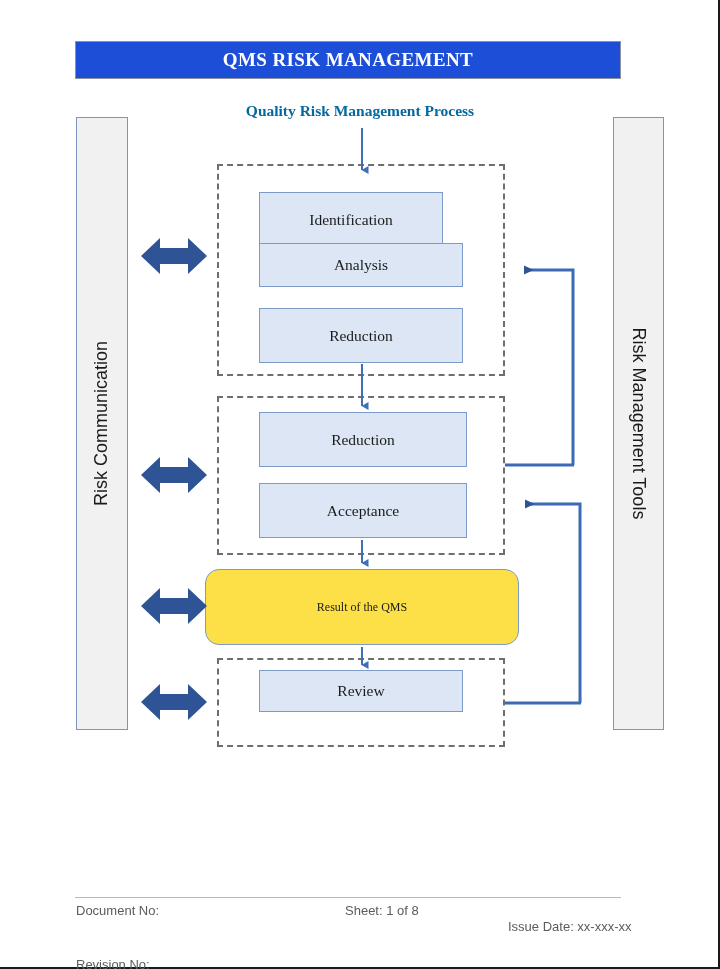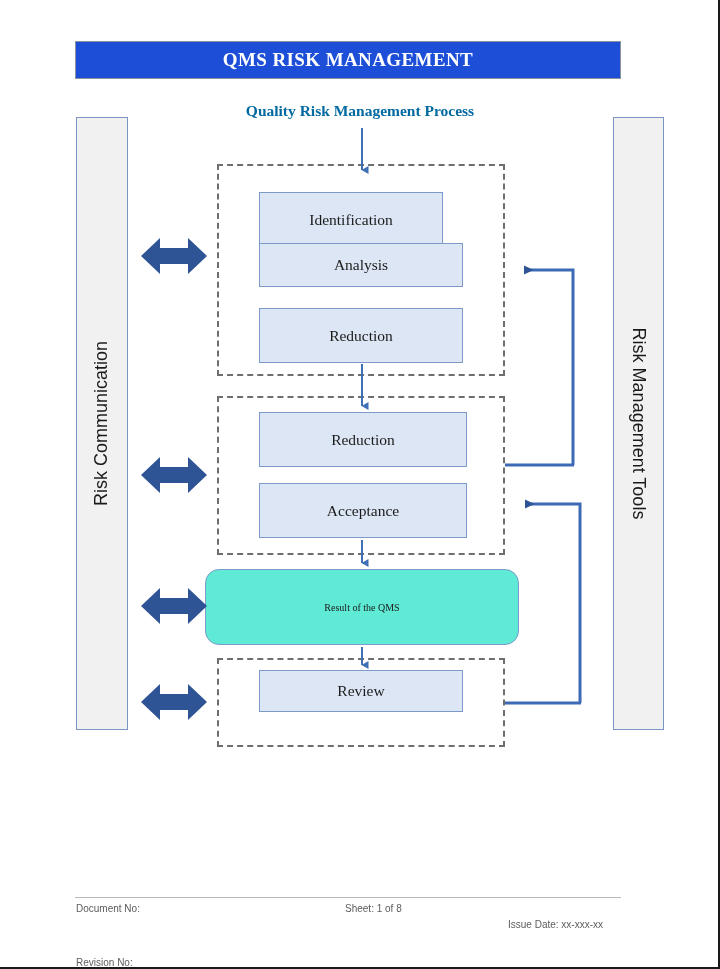--- a/index.html
+++ b/index.html
@@ -121,28 +121,28 @@
   #box-reduction      { left: 259px; top: 412px; width: 208px; height: 55px; }
   #box-acceptance     { left: 259px; top: 483px; width: 208px; height: 55px; }
   #box-review         { left: 259px; top: 670px; width: 204px; height: 42px; }
 
   #box-result {
     position: absolute;
     left: 205px;
     top: 569px;
     width: 314px;
     height: 76px;
-    background: #5eead4;
+    background: #fde047;
     border: 1px solid #7d9bc9;
     border-radius: 14px;
     box-sizing: border-box;
     display: flex;
     align-items: center;
     justify-content: center;
-    font-size: 10px;
+    font-size: 12px;
     color: #1b1b1b;
     font-family: "Liberation Serif", serif;
   }
 
   
   #connectors {
     position: absolute;
     left: 0; top: 0;
     width: 720px;
     height: 969px;
@@ -153,21 +153,21 @@
   #footer-rule {
     position: absolute;
     left: 75px;
     top: 897px;
     width: 546px;
     height: 1px;
     background: #b9b9b9;
   }
   .footer-cell {
     position: absolute;
-    font-size: 10px;
+    font-size: 13px;
     color: #5c5c5c;
     font-family: "Liberation Sans", sans-serif;
     white-space: nowrap;
   }
   #footer-doc-no   { left: 76px;  top: 903px; }
   #footer-rev-no   { left: 76px;  top: 957px; }
   #footer-sheet    { left: 345px; top: 903px; }
   #footer-issue    { left: 508px; top: 919px; }
 </style>
 </head>

